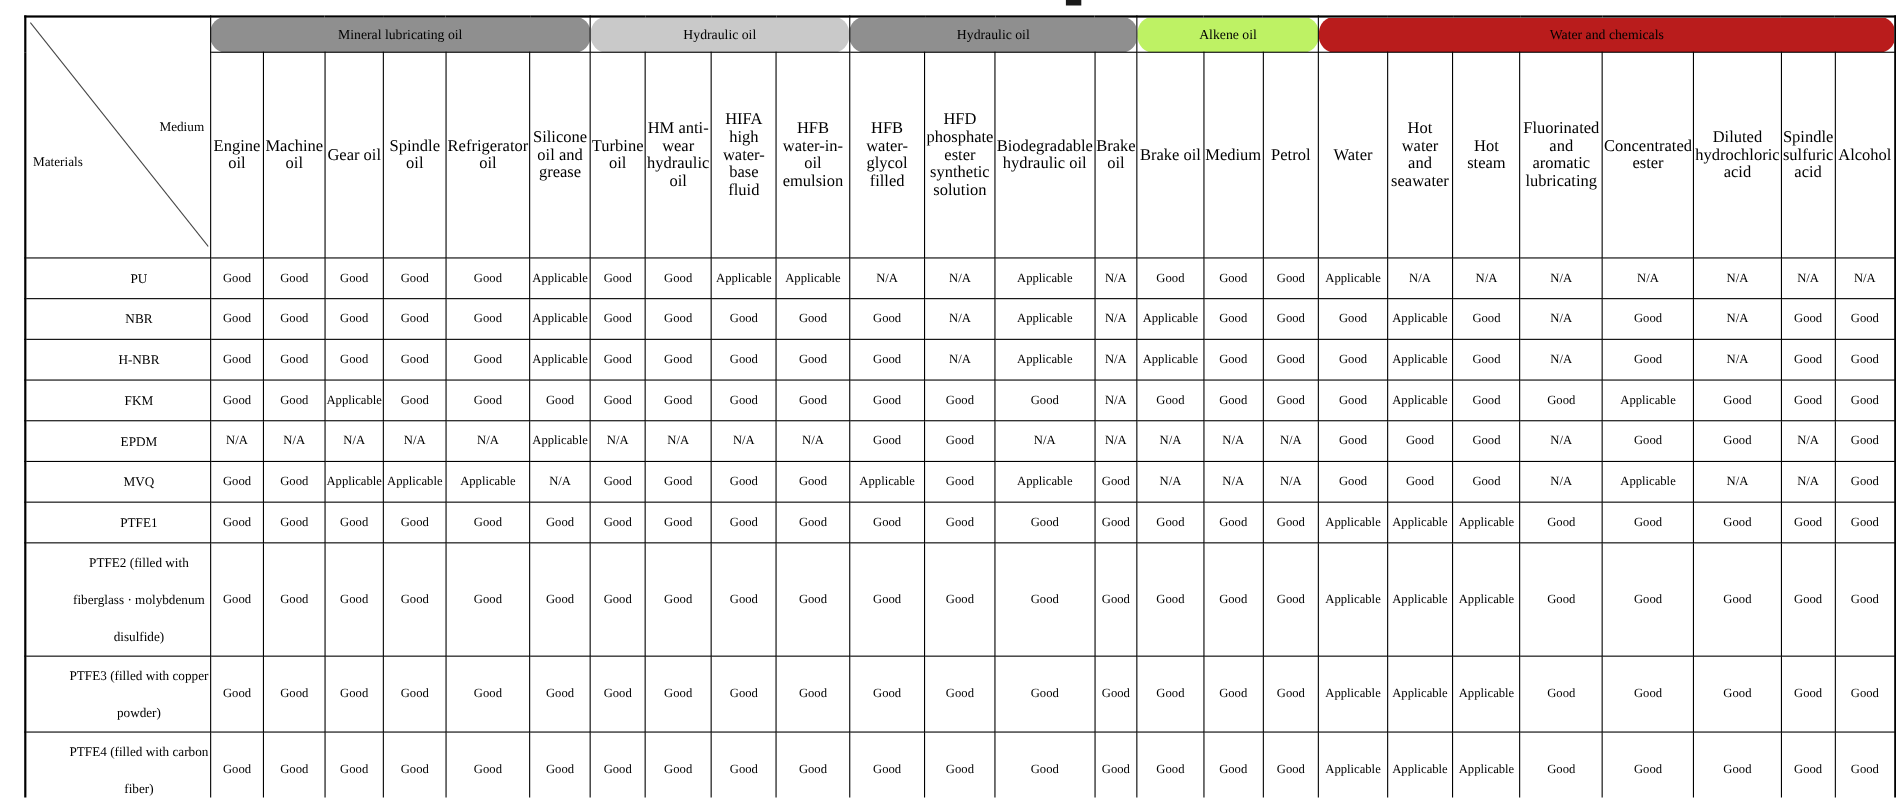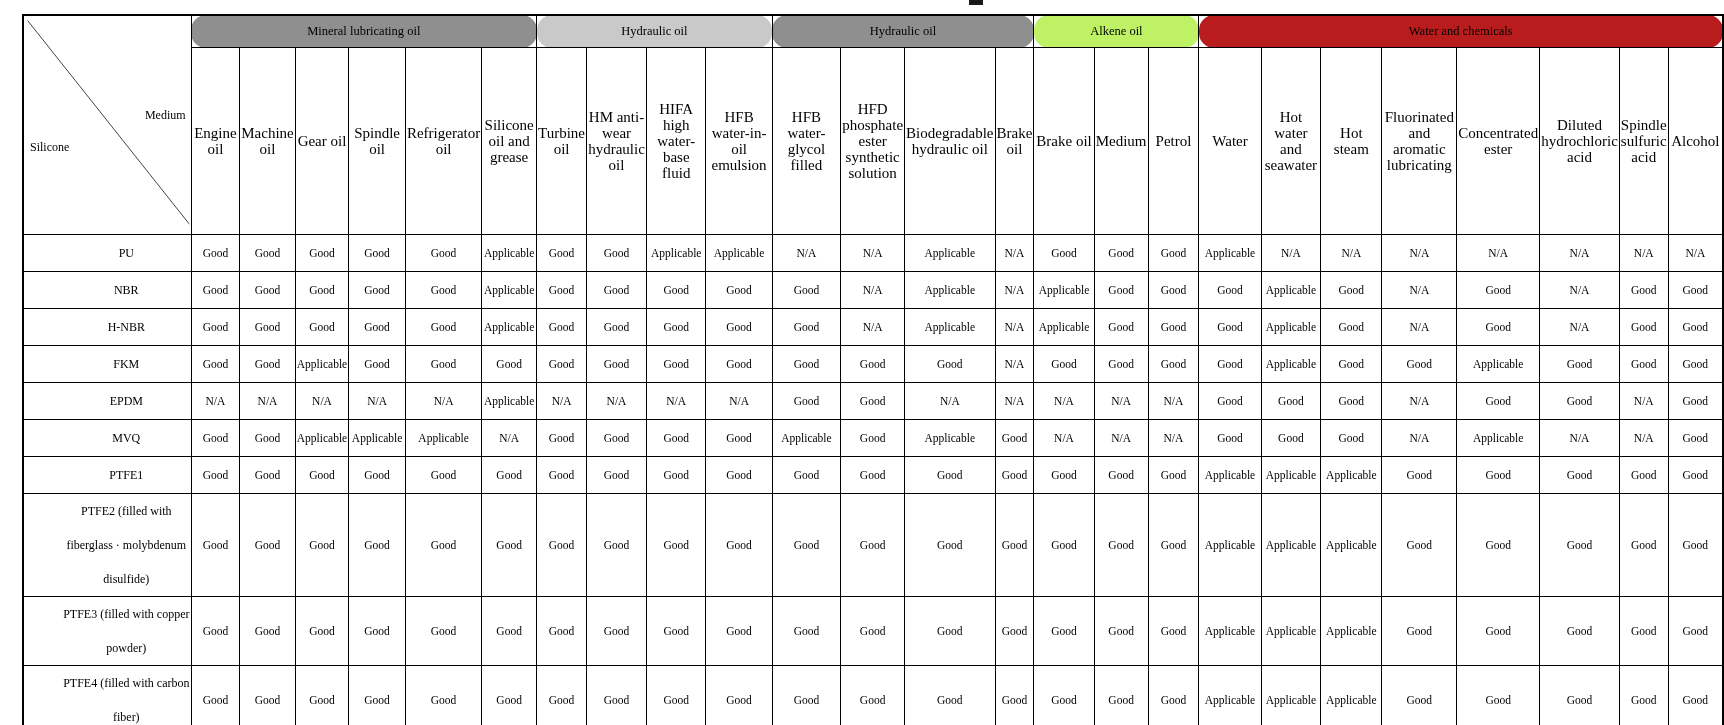--- a/index.html
+++ b/index.html
@@ -107,21 +107,21 @@
       <col style="width: 45px;">
       <col style="width: 55px;">
     </colgroup>
   <thead>
     <tr class="group-row">
         <td class="corner" rowspan="2">
           <svg width="174" height="219">
             <line x1="0" y1="0" x2="174" y2="219" stroke="#444" stroke-width="1"></line>
           </svg>
           <span class="corner-label medium">Medium</span>
-          <span class="corner-label materials">Silicone</span>
+          <span class="corner-label materials">Materials</span>
         </td>
         <td colspan="6" style="background: rgb(143, 143, 143);">Mineral lubricating oil</td>
         <td colspan="4" style="background: rgb(201, 201, 201);">Hydraulic oil</td>
         <td colspan="4" style="background: rgb(143, 143, 143);">Hydraulic oil</td>
         <td colspan="3" style="background: #bef264;">Alkene oil</td>
         <td colspan="8" style="background: #b91c1c;">Water and chemicals</td>
       </tr>
     <tr class="colhead-row">
         <td>Engine oil</td>
         <td>Machine oil</td>

